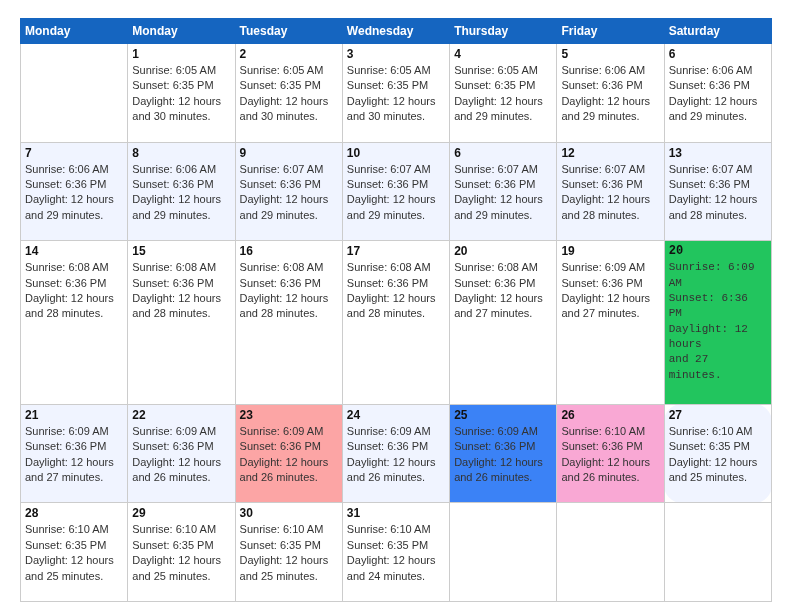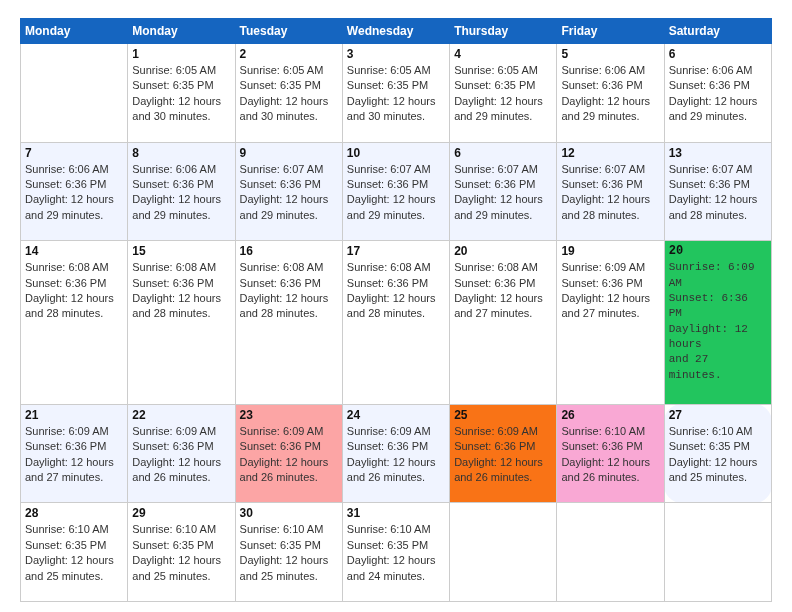--- a/index.html
+++ b/index.html
@@ -329,21 +329,21 @@
       </td>
           <td style="background-color: rgb(240, 244, 255);">
         <span class="day-number">24</span>
         <div class="day-info">
           <span>Sunrise: 6:09 AM</span><br>
           <span>Sunset: 6:36 PM</span><br>
           <span>Daylight: 12 hours</span><br>
           <span>and 26 minutes.</span>
         </div>
       </td>
-          <td style="background-color: #f97316; margin-top: 9px;">
+          <td style="background-color: #3b82f6; margin-top: 9px;">
         <span class="day-number">25</span>
         <div class="day-info">
           <span>Sunrise: 6:09 AM</span><br>
           <span>Sunset: 6:36 PM</span><br>
           <span>Daylight: 12 hours</span><br>
           <span>and 26 minutes.</span>
         </div>
       </td>
           <td style="background-color: #f9a8d4;">
         <span class="day-number">26</span>

